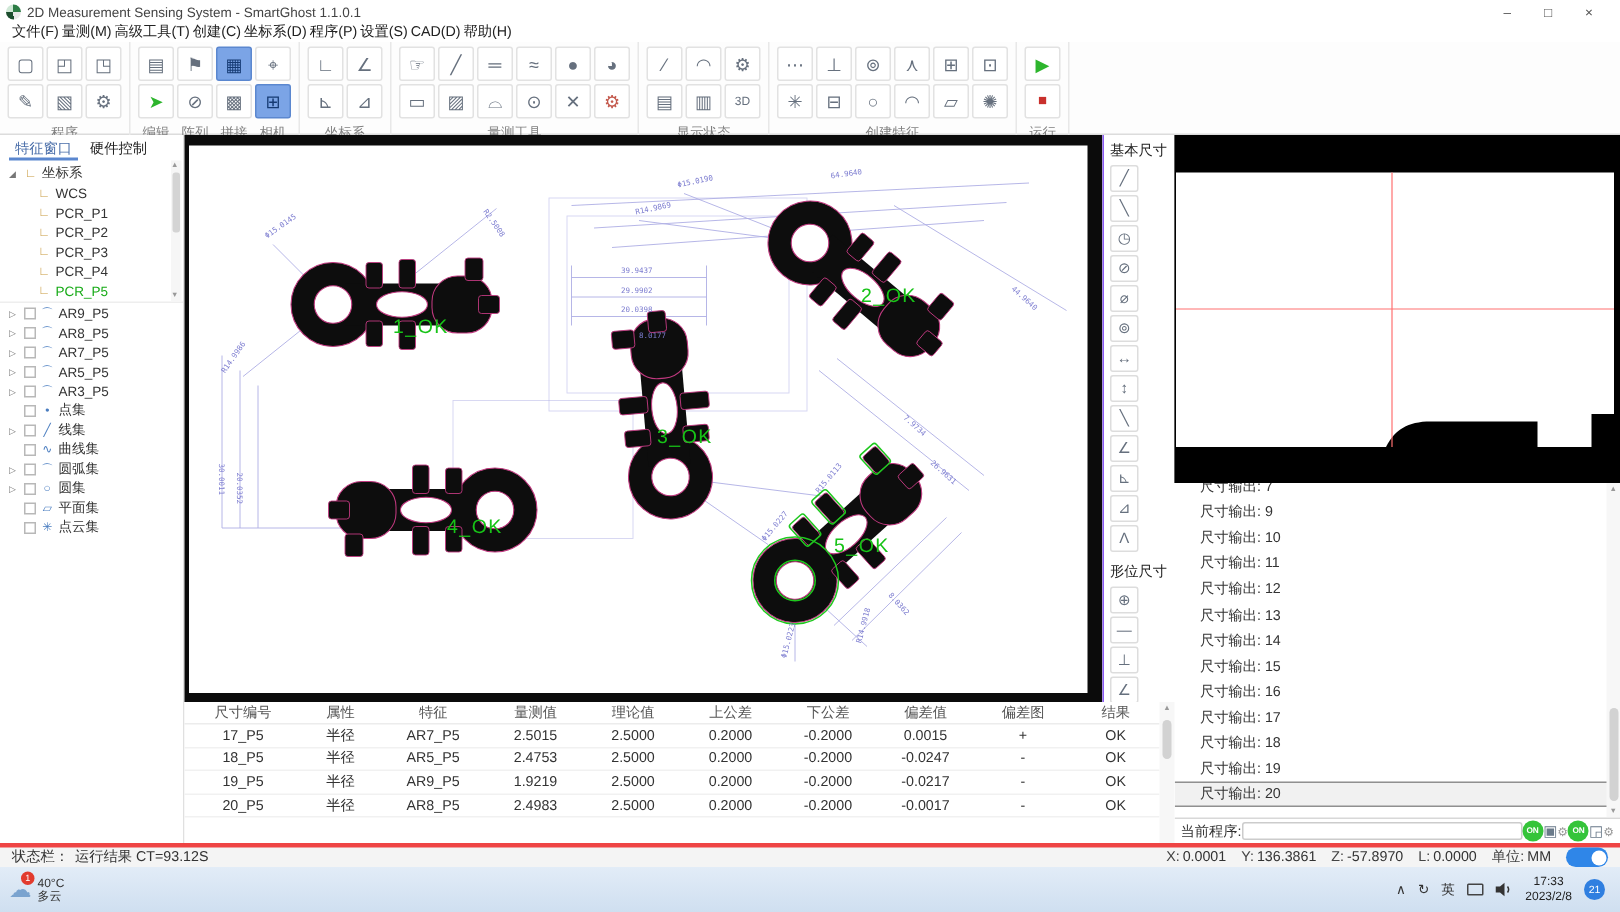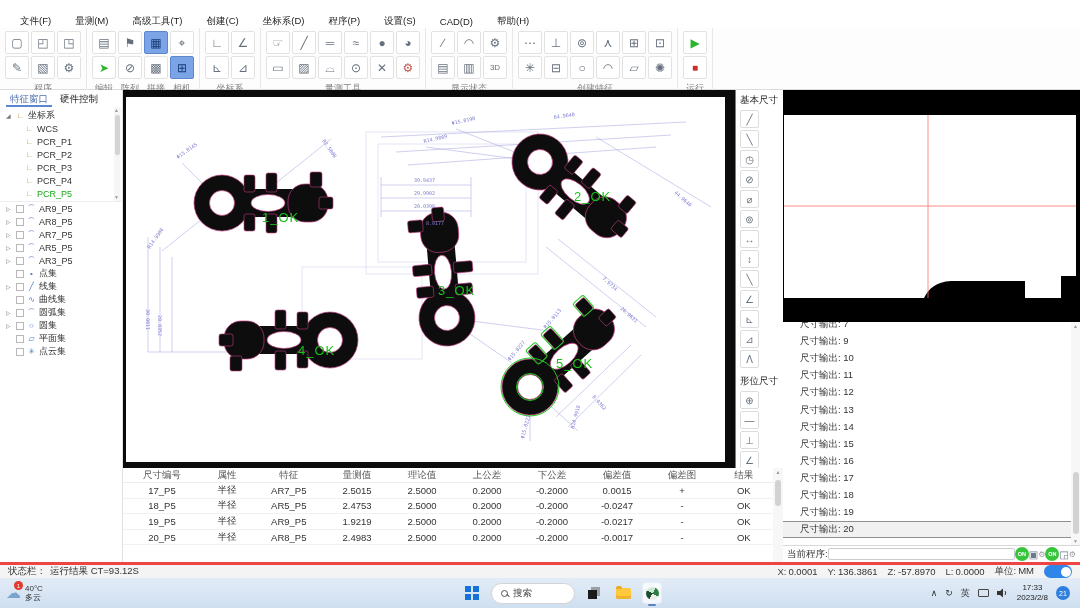--- a/index.html
+++ b/index.html
@@ -3,21 +3,21 @@
 <meta charset="utf-8">
 <style>
 *{box-sizing:border-box;margin:0;padding:0}
 body{font-family:"Liberation Sans",sans-serif;background:#222}
 .app{position:relative;width:1080px;height:608px;background:#fff;overflow:hidden;font-size:10px;color:#333}
 
 
 .titlebar{position:absolute;left:0;top:0;right:0;height:15px;display:flex;align-items:center;gap:4px;padding:0 4px;background:#fff;font-size:9px;color:#444}
 .appico{width:10px;height:10px;border-radius:50%;background:conic-gradient(#2d7d46 0 25%,#e8e8e8 0 50%,#1c4d2e 0 75%,#cfe8d6 0 100%)}
 .winctl{margin-left:auto;display:flex;gap:22px;padding-right:14px;color:#555;font-size:9px}
-.menubar{position:absolute;left:0;top:15px;right:0;height:13px;display:flex;gap:24px;align-items:center;padding-left:20px;background:#fff;font-size:9.5px;color:#222}
+.menubar{position:absolute;left:0;top:15px;right:0;height:13px;display:flex;gap:2px;align-items:center;padding-left:8px;background:#fff;font-size:9.5px;color:#222}
 .mitem{cursor:default}
 
 
 .toolbar{position:absolute;left:0;top:28px;right:0;height:62px;background:#fdfdfd;border-bottom:1px solid #dcdcdc;display:flex;align-items:flex-start}
 .tbgroup{display:flex;flex-direction:column;align-items:center;padding:2px 4px 0;border-right:1px solid #e8e8e8;height:62px}
 .tbrow{display:flex}
 .tbcols{display:flex}
 .tbcol{display:flex;flex-direction:column;align-items:center}
 .tbbtn{width:24px;height:23px;margin:1px;border:1px solid #e2e2e2;border-radius:2px;background:#fff;display:flex;align-items:center;justify-content:center;font-size:12px;color:#66707e}
 .tbbtn.sel{background:#7ba4e6;border-color:#5b87cf;color:#153a73}
@@ -109,20 +109,29 @@
 .trayico{font-size:9px;color:#333}
 .mon{width:11px;height:8px;border:1px solid #444;border-radius:1px}
 .clock{text-align:center;font-size:8px;line-height:1.2;color:#222}
 .traybadge{width:14px;height:14px;border-radius:50%;background:#2f7fe0;color:#fff;font-size:7px;display:flex;align-items:center;justify-content:center}
 </style>
 </head>
 <body>
 
 <div class="app">
 
+  <div class="titlebar">
+    <span class="appico"></span>
+    <span>2D Measurement Sensing System - SmartGhost 1.1.0.1</span>
+    <div class="winctl">
+      <span>–</span>
+      <span>□</span>
+      <span>×</span>
+    </div>
+  </div>
 
   <div class="menubar">
     <span class="mitem">文件(F)</span>
     <span class="mitem">量测(M)</span>
     <span class="mitem">高级工具(T)</span>
     <span class="mitem">创建(C)</span>
     <span class="mitem">坐标系(D)</span>
     <span class="mitem">程序(P)</span>
     <span class="mitem">设置(S)</span>
     <span class="mitem">CAD(D)</span>
@@ -624,43 +633,20 @@
   </div>
 
   <div class="taskbar">
     <div class="weather">
       <span class="cloud">☁<span class="wbadge">1</span></span>
       <div class="wtxt">
           <div>40°C</div>
           <div>多云</div>
         </div>
     </div>
-    <div class="center-icons">
-      <div class="tbi">
-          <span class="winlogo">
-            <i></i>
-            <i></i>
-            <i></i>
-            <i></i>
-          </span>
-        </div>
-      <div class="searchpill">
-        <span class="mag"></span>
-        <span>搜索</span>
-      </div>
-      <div class="tbi">
-          <span class="tv"></span>
-        </div>
-      <div class="tbi">
-          <span class="folder"></span>
-        </div>
-      <div class="tbi active">
-          <span class="pinw"></span>
-        </div>
-    </div>
     <div class="tray">
       <span class="trayico">∧</span>
       <span class="trayico">↻</span>
       <span class="trayico">英</span>
       <span class="mon"></span>
       <svg width="12" height="10" viewBox="0 0 12 10">
           <polygon points="0,3 3,3 6,0.5 6,9.5 3,7 0,7" fill="#333"></polygon>
           <path d="M8,3 Q9.5,5 8,7" stroke="#333" fill="none" stroke-width="1"></path>
         </svg>
       <div class="clock">

